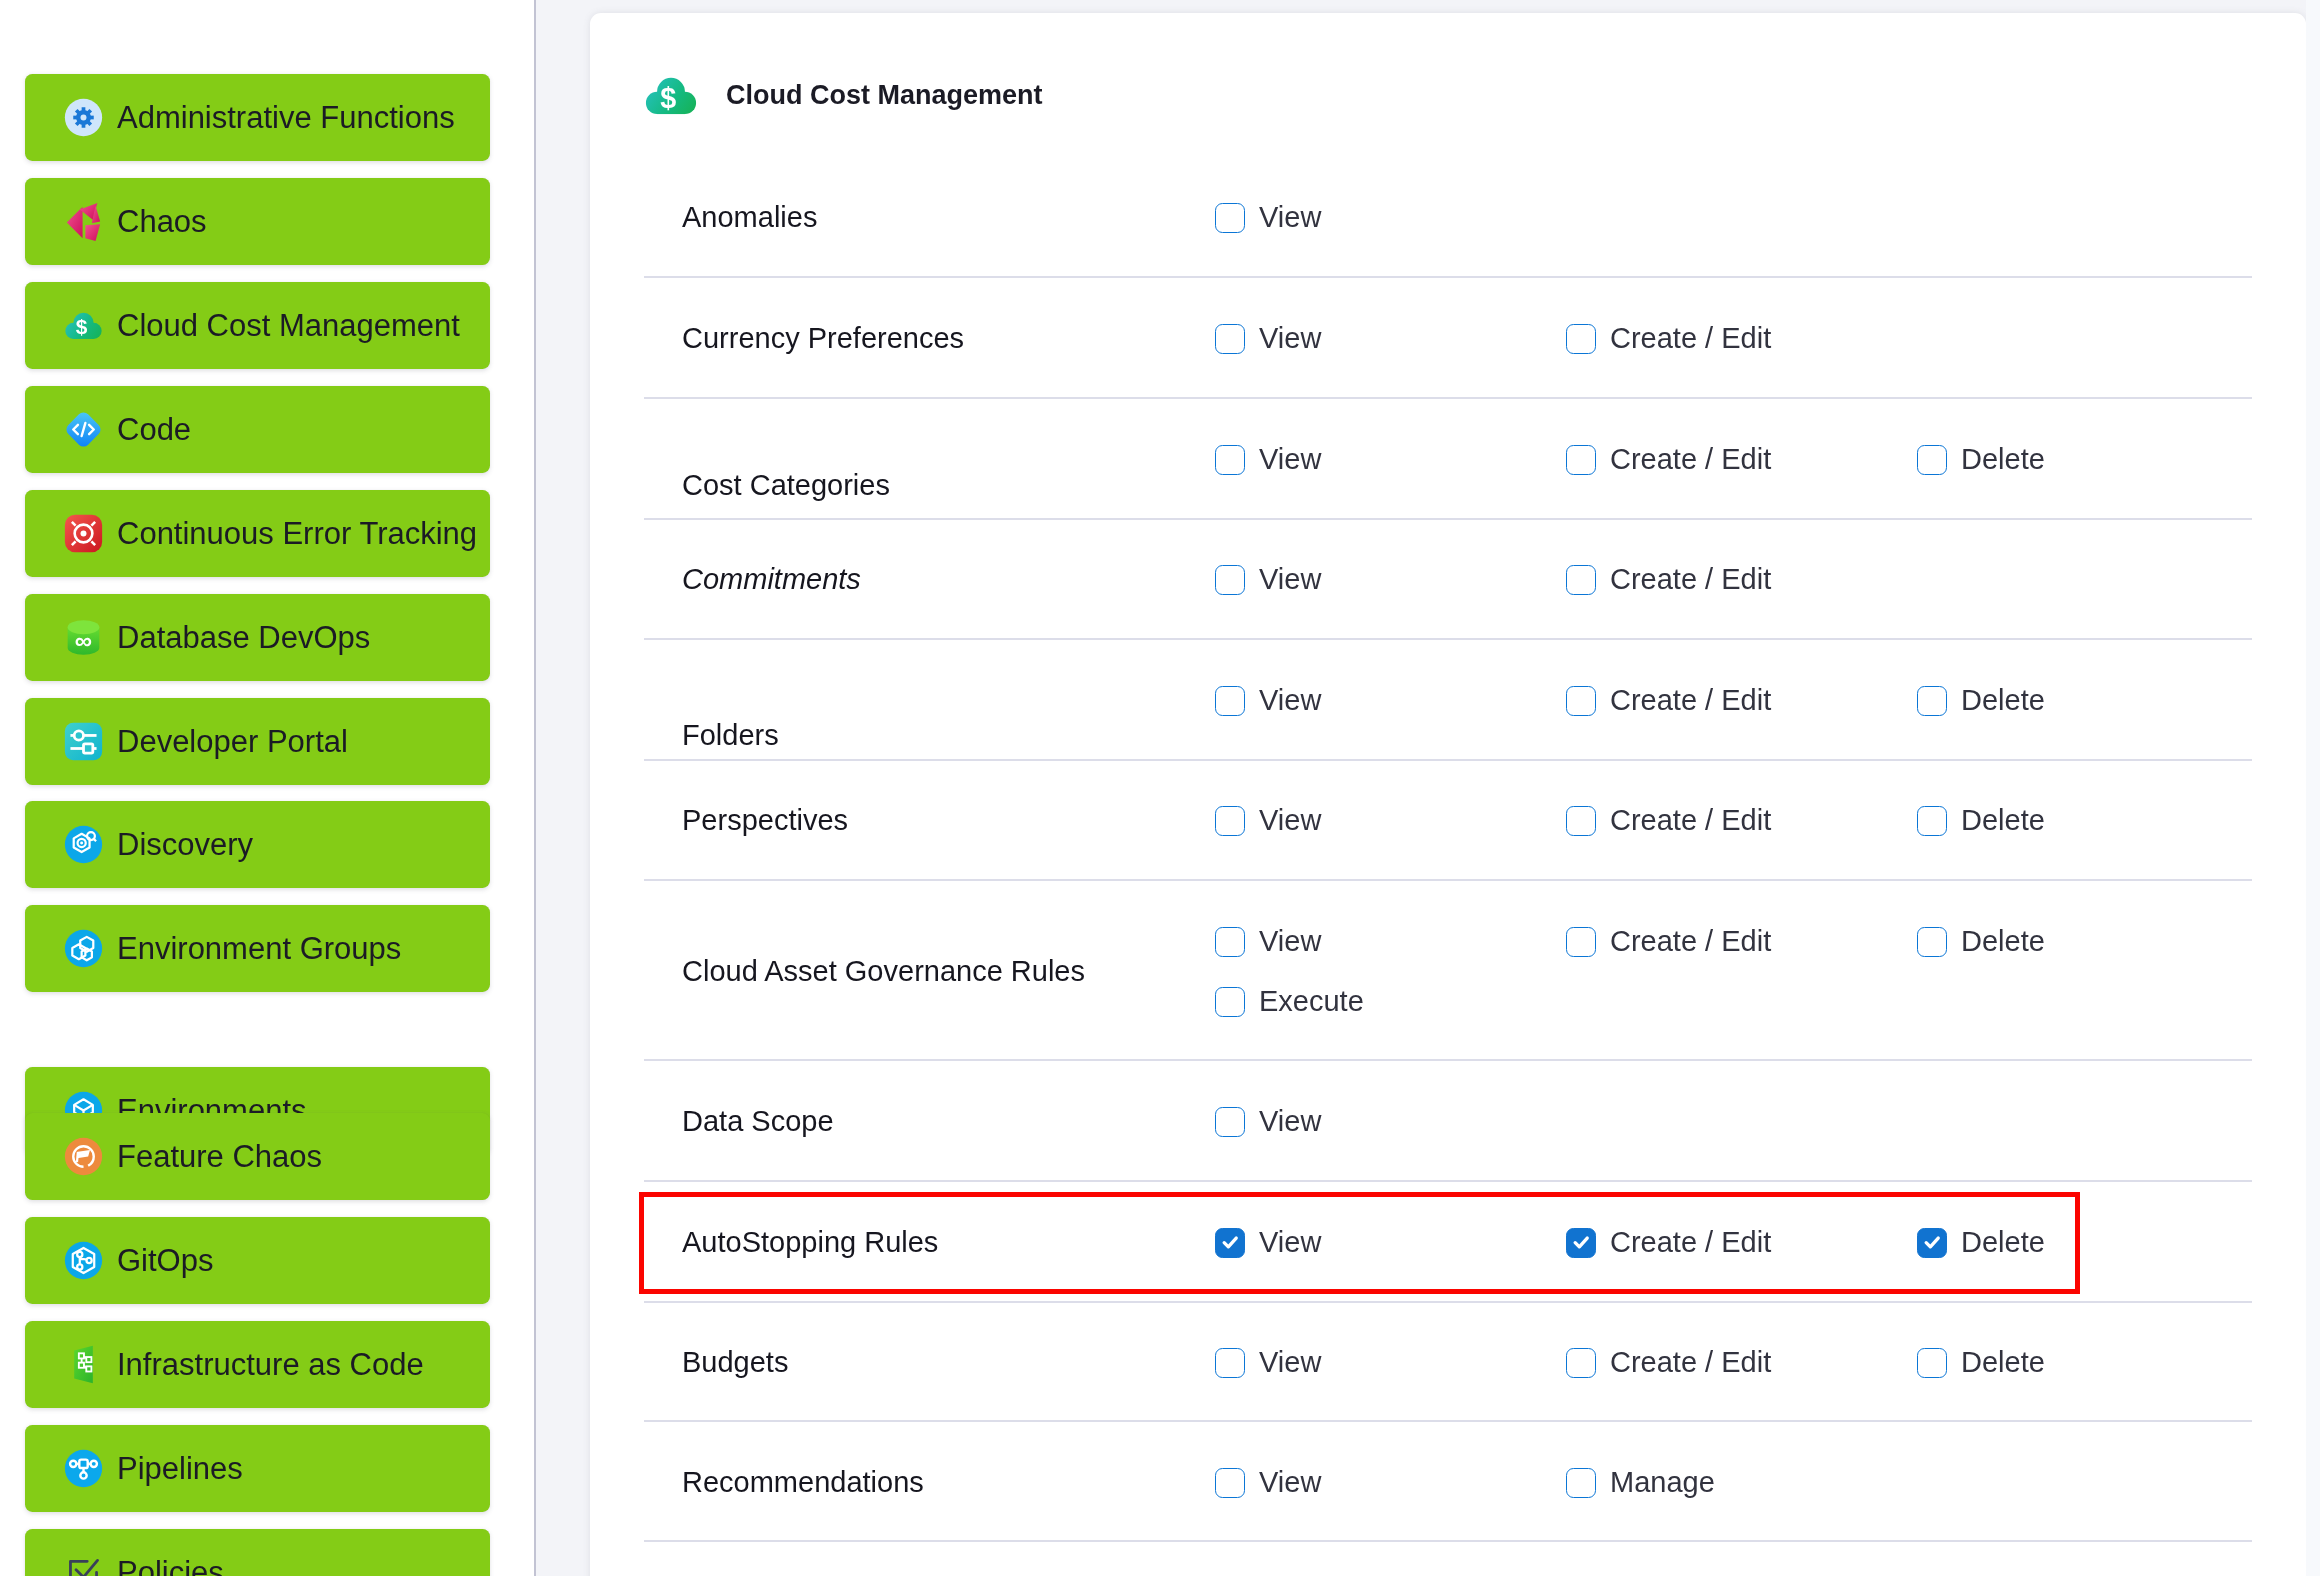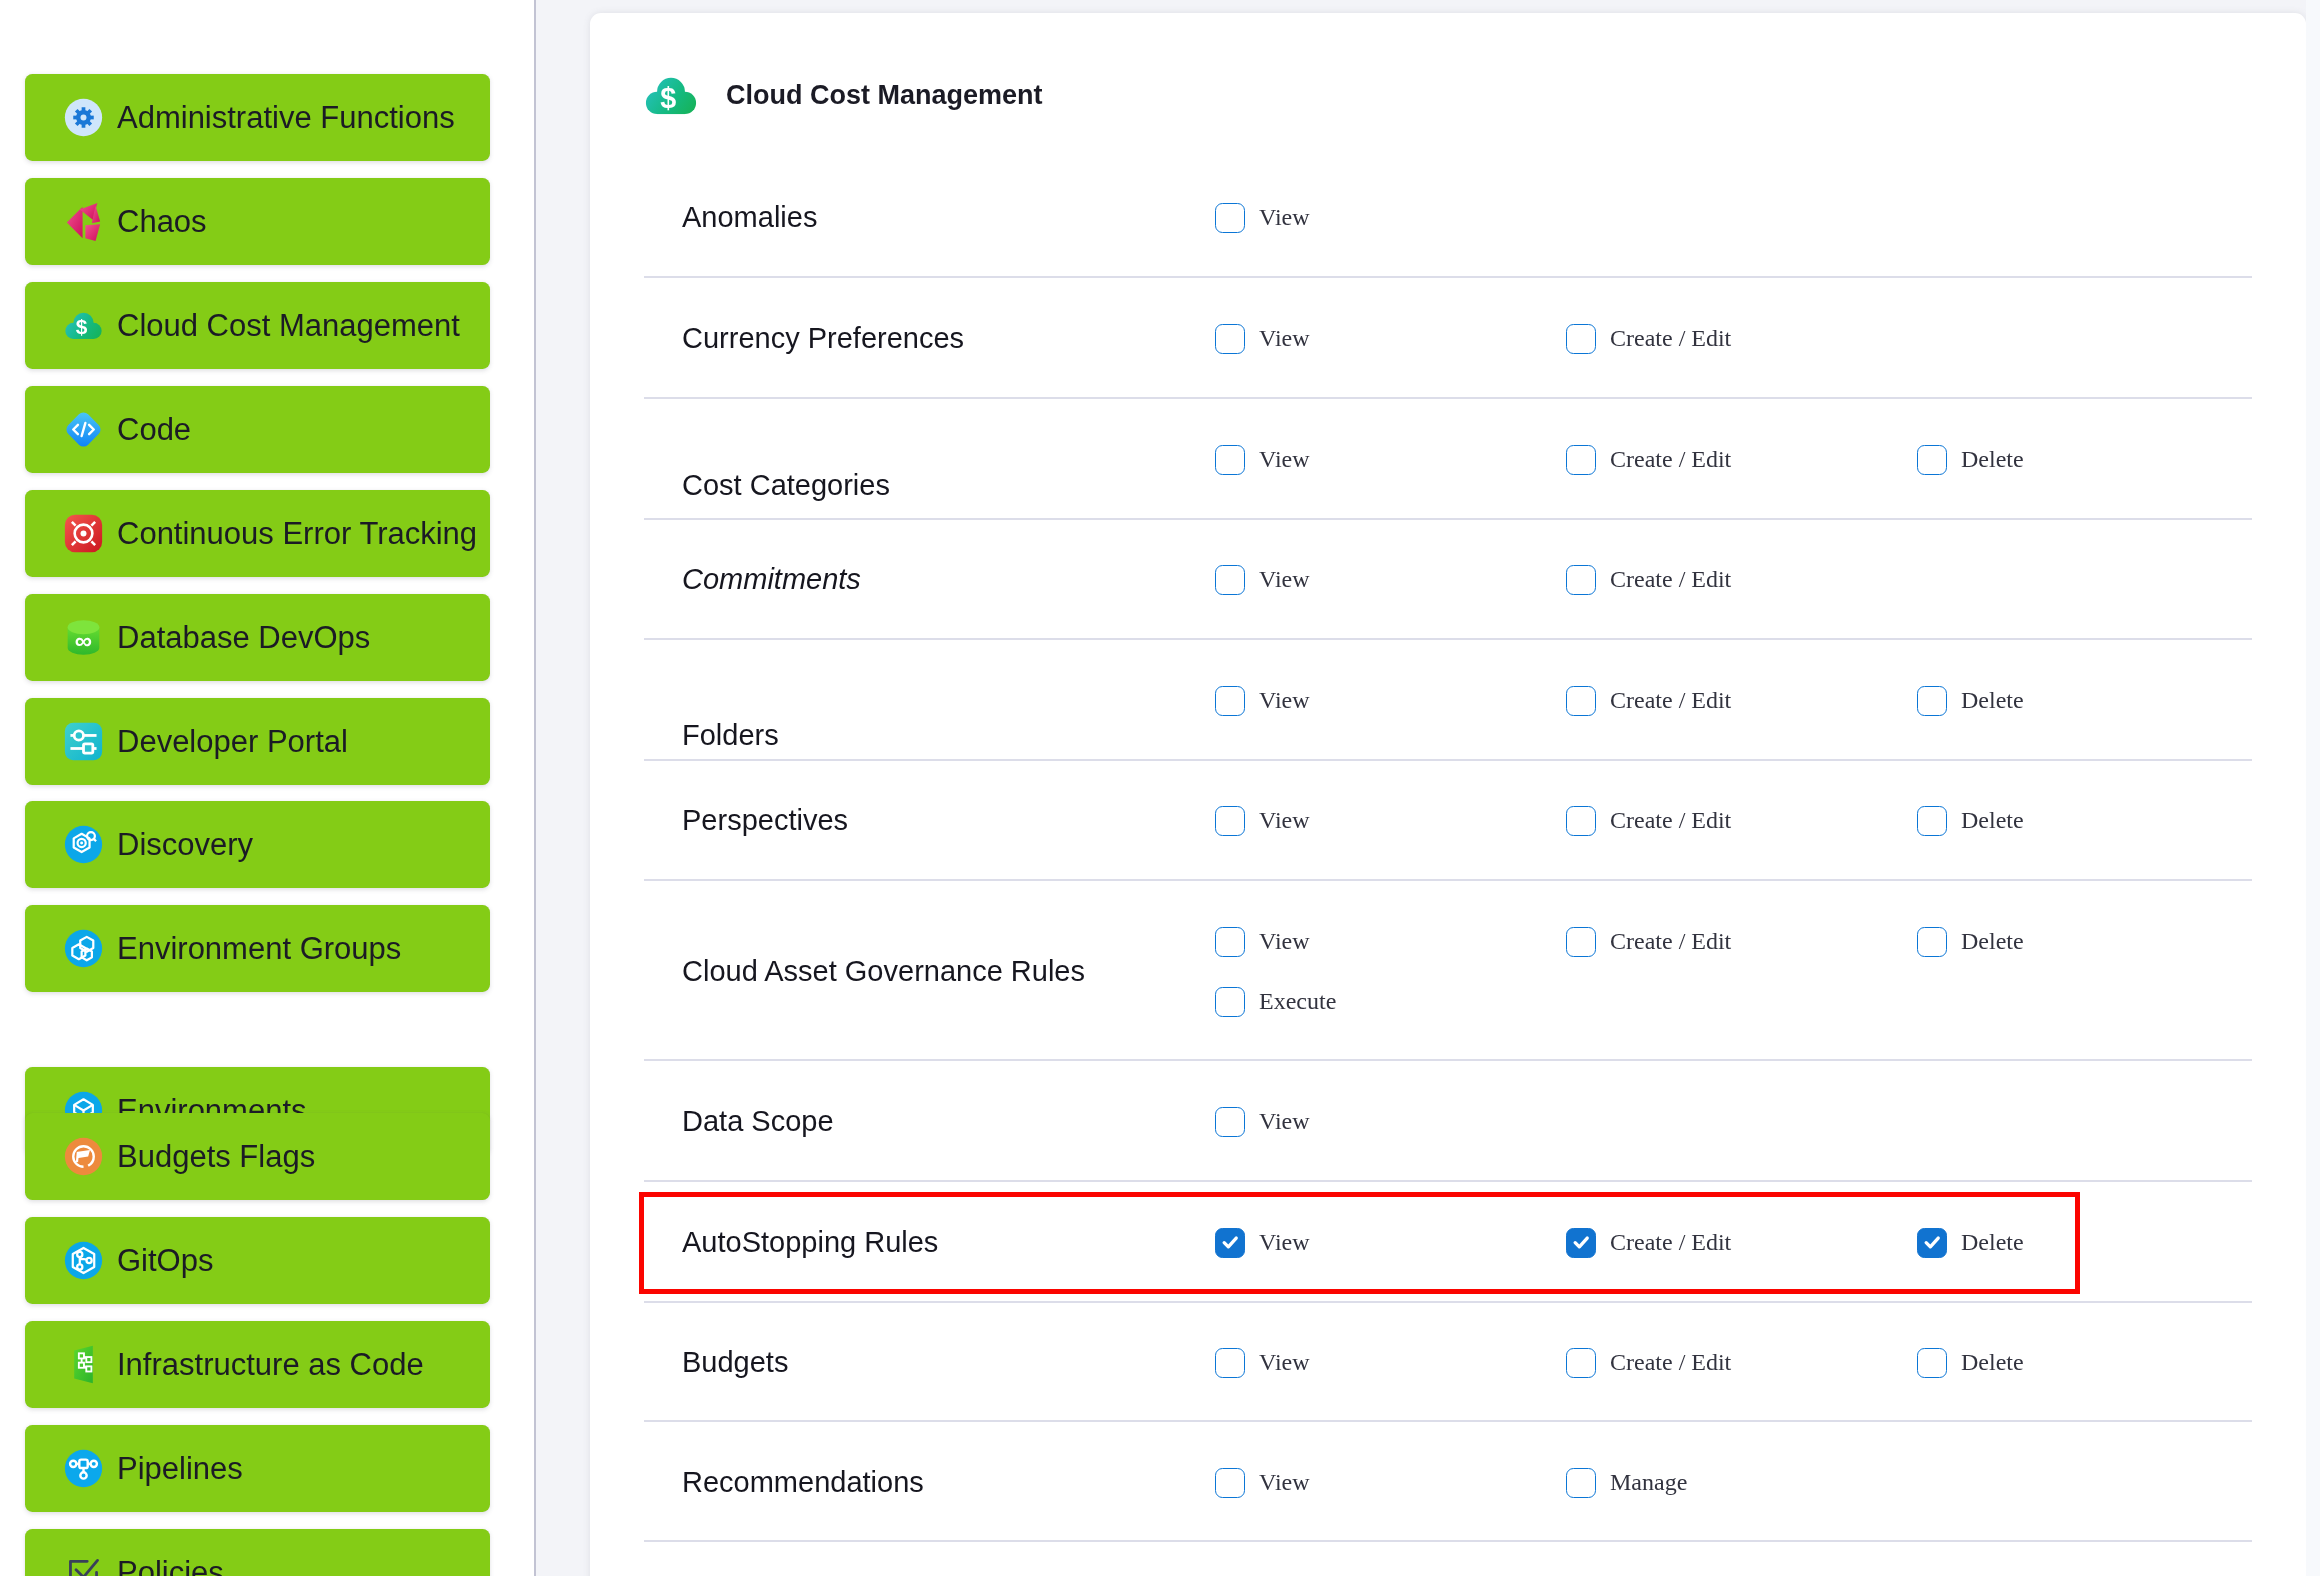--- a/index.html
+++ b/index.html
@@ -12,21 +12,21 @@
   
   .scard{position:absolute;left:25px;width:465px;height:87px;background:#84cc16;border-radius:7.4px;
          box-shadow:0 1.9px 4.6px rgba(96,97,112,0.18),0 0 0.9px rgba(40,41,61,0.08);
          display:flex;align-items:center;}
   .scard .ic{width:41px;height:41px;margin-left:38px;flex:none;display:flex;align-items:center;justify-content:center;}
   .scard .lbl{margin-left:13px;font-size:31px;color:#1b1b25;letter-spacing:0;}
   
   .hline{position:absolute;left:644px;width:1608px;height:1.9px;background:#dcdde9;}
   .rlabel{position:absolute;left:682px;font-size:29px;color:#16161f;display:flex;align-items:center;height:37px;}
   .opt{position:absolute;height:37px;display:flex;align-items:center;}
-  .opt .t{margin-left:14px;font-size:24px;color:#32333f;font-family:Liberation Serif, serif;}
+  .opt .t{margin-left:14px;font-size:29px;color:#32333f;}
   .box{width:30px;height:30px;border:1.9px solid #0b76d6;border-radius:7.4px;background:#fff;box-sizing:border-box;flex:none;}
   .box.on{background:#1173d0;border-color:#1173d0;display:flex;align-items:center;justify-content:center;}
   .hdr{position:absolute;left:726px;top:74px;height:43px;display:flex;align-items:center;
        font-size:27px;font-weight:700;color:#1b1b25;}
   .redbox{position:absolute;left:639px;top:1192px;width:1441px;height:102px;box-sizing:border-box;
           border:5.6px solid #fb0400;}
 </style>
 </head>
 <body>
 <div class="vline"></div>
@@ -213,21 +213,21 @@
       <span class="ic">
         <svg width="41" height="41" viewBox="0 0 44 44">
 <circle cx="22" cy="22" r="20" fill="#ed8a3d"></circle>
 <g stroke="#ffffff" stroke-width="2.6" fill="none">
 <path d="M22 33 a11 11 0 1 1 11 -11 c0 4.5 -2.5 8 -6 10"></path>
 </g>
 <path d="M16 17 L29 15 L27 22 L15 24 Z" fill="#ffffff"></path>
 <path d="M16 17 L15 28" stroke="#ffffff" stroke-width="2.4"></path>
 </svg>
       </span>
-      <span class="lbl">Budgets Flags</span>
+      <span class="lbl">Feature Chaos</span>
     </div>
 <div class="scard" style="top:1217px;">
       <span class="ic">
         <svg width="41" height="41" viewBox="0 0 44 44">
 <circle cx="22" cy="22" r="20" fill="#0ba7e9"></circle>
 <g stroke="#ffffff" stroke-width="2.4" fill="none" stroke-linejoin="round">
 <path d="M22 8.5 L33.5 15 L33.5 29 L22 35.5 L10.5 29 L10.5 15 Z"></path>
 <circle cx="18" cy="15.5" r="2.8"></circle>
             <circle cx="18" cy="29" r="2.8"></circle>
             <circle cx="28" cy="22" r="2.8"></circle>

